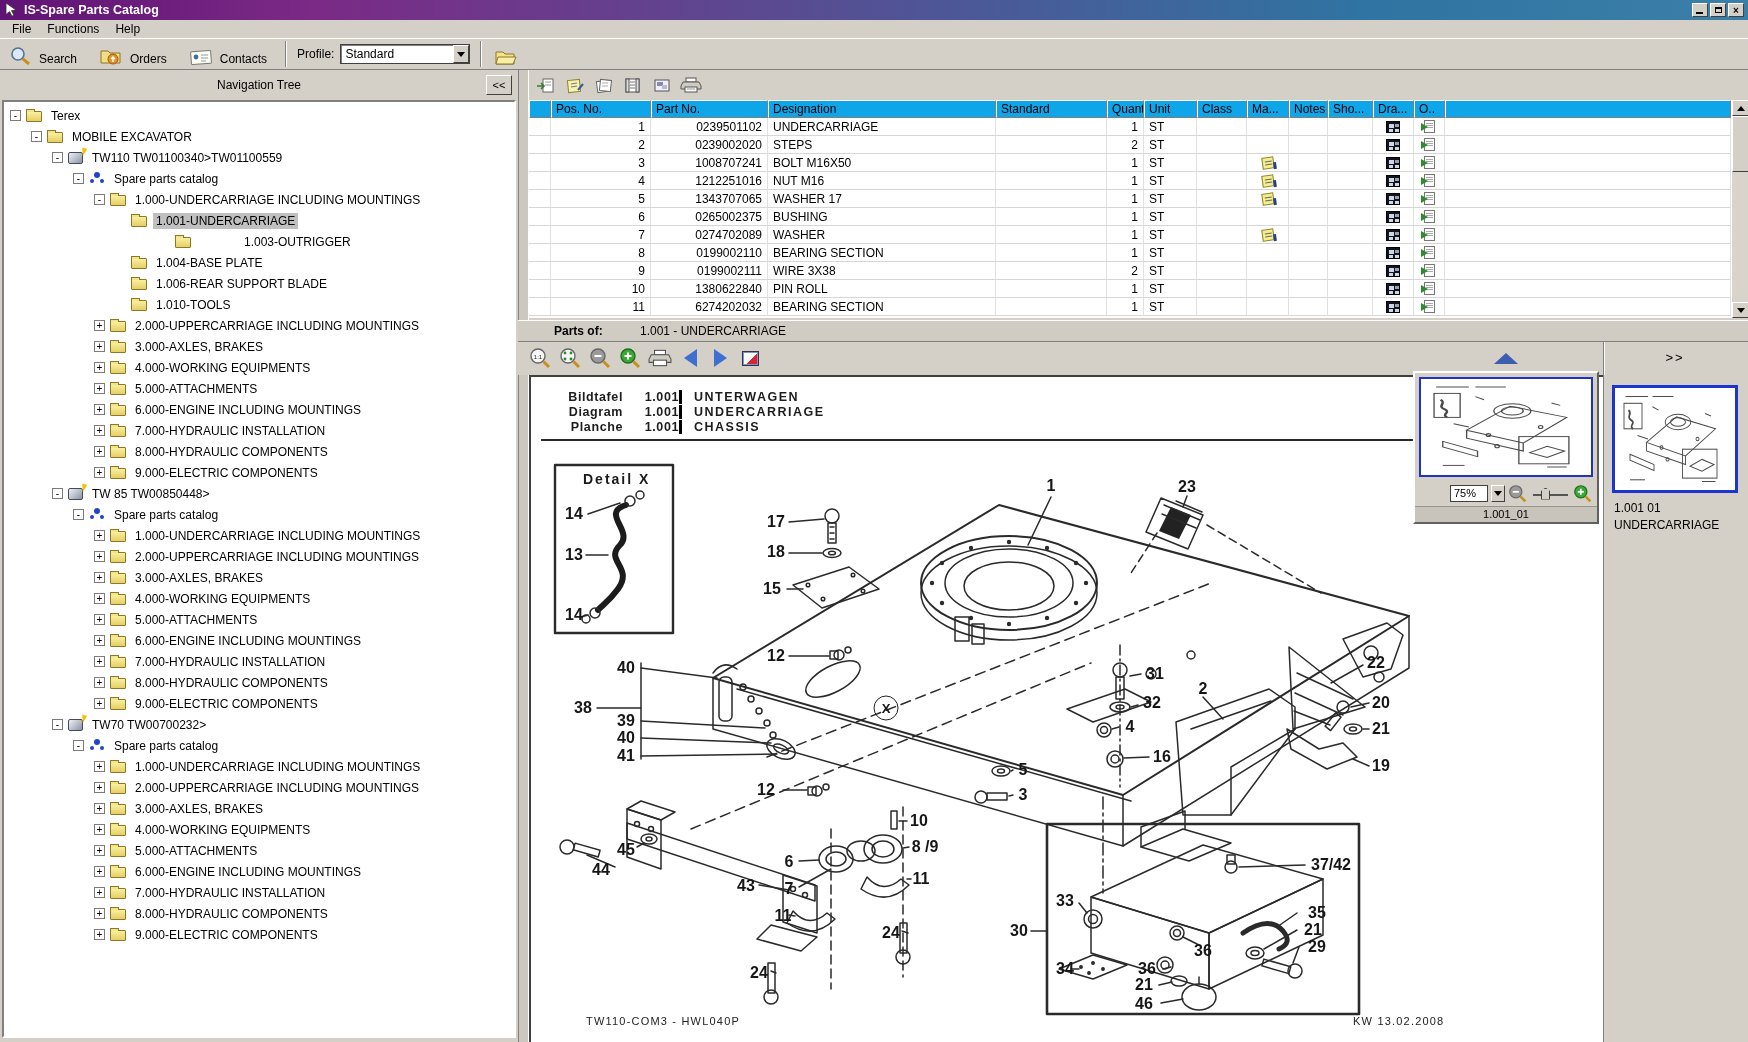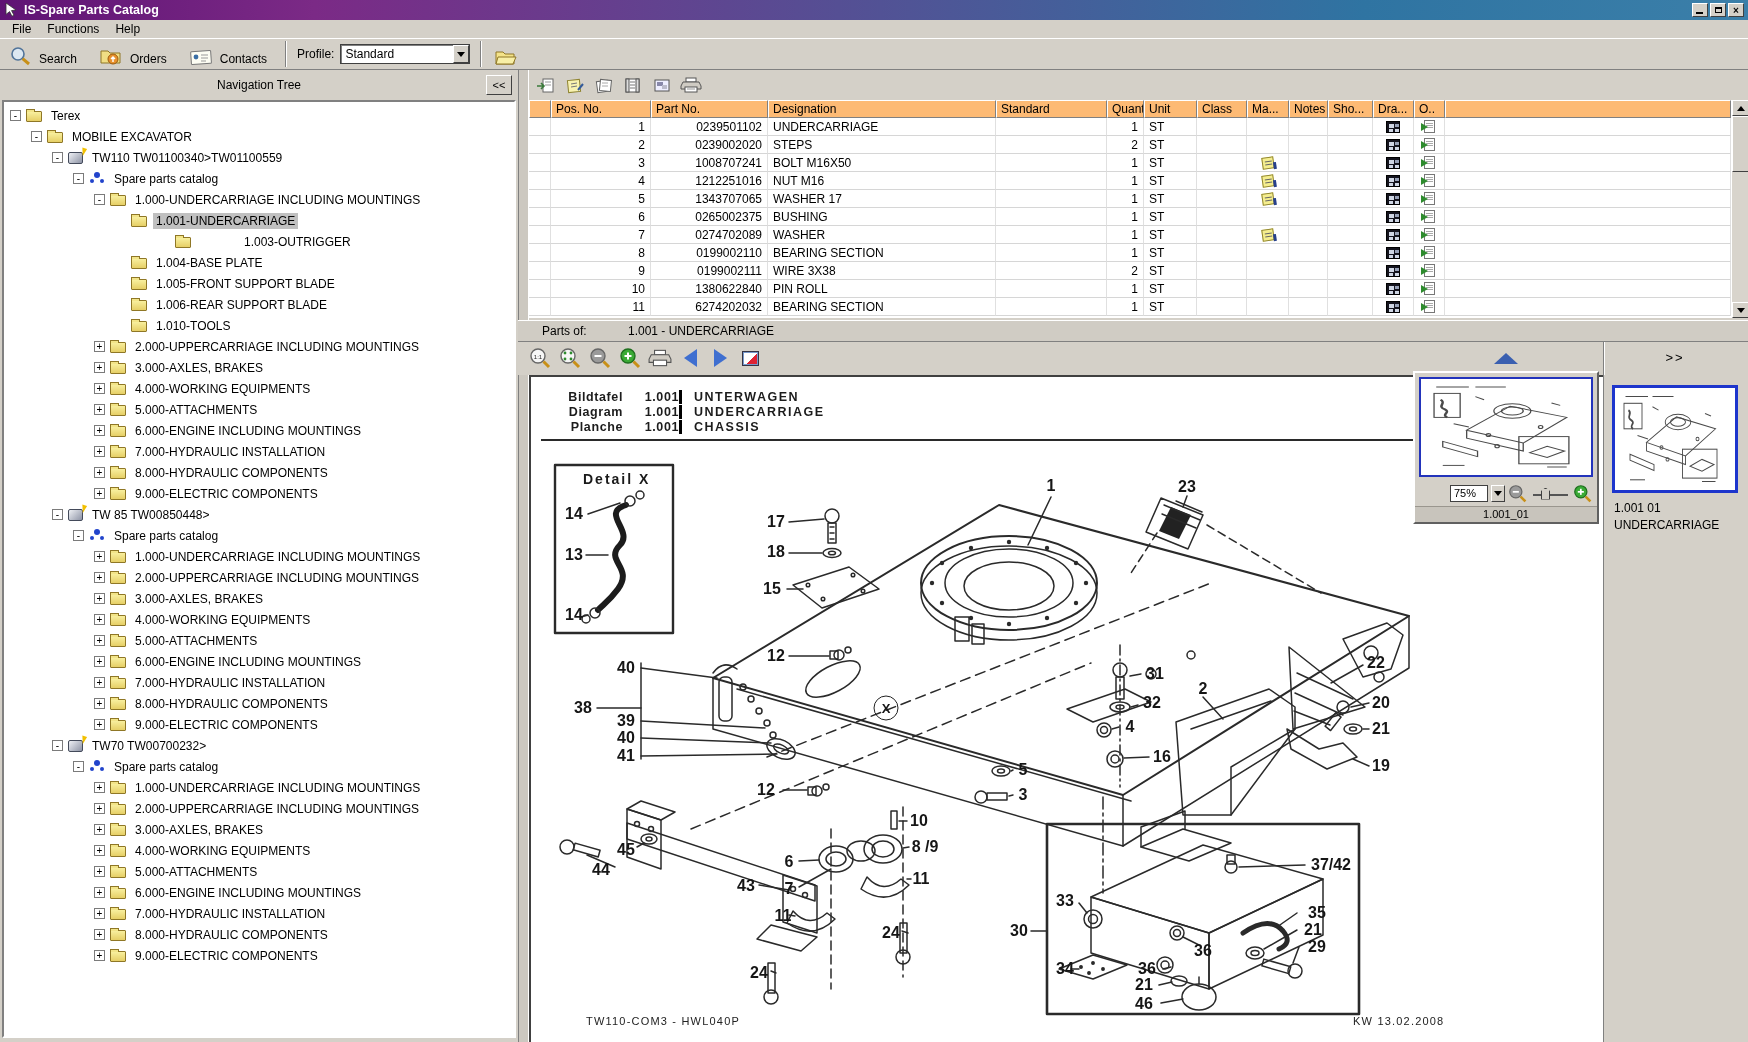--- a/index.html
+++ b/index.html
@@ -67,21 +67,21 @@
 
   .splitter { position:absolute; left:518px; top:70px; width:11px; height:972px;
     background:#ccc8c0; border-left:1px solid #808080; border-right:1px solid #fff; }
 
   
   .grid-toolbar { position:absolute; left:529px; top:70px; width:1219px; height:30px;
     display:flex; align-items:center; gap:7px; padding-left:6px; }
   .gt-ic { width:22px; height:20px; display:flex; align-items:center; justify-content:center; }
   .ptable { position:absolute; left:529px; top:100px; width:1202px; height:218px; background:#fff; overflow:hidden; }
   .grid { display:grid; grid-template-columns:22px 100px 117px 228px 111px 37px 53px 50px 42px 39px 45px 41px 31px 1fr; }
-  .th { height:18px; background:#fdba74; border-top:1px solid #fff; border-left:1px solid #fff;
+  .th { height:18px; background:#0ea5e9; border-top:1px solid #fff; border-left:1px solid #fff;
     border-right:1px solid #808080; border-bottom:1px solid #808080;
     font-size:12px; padding:1px 4px; overflow:hidden; white-space:nowrap; }
   .tr { height:18px; background:#fff; }
   .td { border-right:1px solid #e0e0e0; border-bottom:1px solid #d6d6d6; font-size:12px;
     padding:0 5px; display:flex; align-items:center; overflow:hidden; white-space:nowrap; }
   .td.num { justify-content:flex-end; }
   .td.ctr { justify-content:center; }
   .note-ic { width:12px; height:12px; background:#f5ee8e; border:1px solid #8f8430; position:relative; transform:rotate(-8deg); }
   .note-ic::before { content:''; position:absolute; left:2px; top:3px; width:7px; height:1px; background:#666; box-shadow:0 3px 0 #666; }
   .note-ic::after { content:''; position:absolute; right:-3px; bottom:-2px; width:3px; height:7px; background:#27408b; }
@@ -97,21 +97,21 @@
     border-left:1px solid #fff; }
   .sbtn { position:absolute; left:0; width:17px; height:16px; background:#d4d0c8; border:1px solid;
     border-color:#fff #404040 #404040 #fff; display:flex; align-items:center; justify-content:center; }
   .sthumb { position:absolute; left:0; top:16px; width:17px; height:56px; background:#d4d0c8;
     border:1px solid; border-color:#fff #404040 #404040 #fff; }
   .tri-up-s { width:0; height:0; border-left:4px solid transparent; border-right:4px solid transparent; border-bottom:5px solid #000; }
 
   .parts-of { position:absolute; left:518px; top:320px; width:1230px; height:22px;
     background:#d0ccc4; border-top:1px solid #fff; border-bottom:1px solid #808080;
     display:flex; align-items:center; font-size:12px; }
-  .parts-of .lbl { margin-left:24px; width:72px; }
+  .parts-of .lbl { margin-left:36px; width:72px;font-weight:bold; }
   .parts-of .val { margin-left:14px; }
 
   
   .viewer-strip { position:absolute; left:518px; top:342px; width:1230px; height:33px; background:#d4d0c8; }
   .vt-icons { position:absolute; left:10px; top:4px; display:flex; align-items:center; gap:6px; }
   .vt-ic { width:24px; height:24px; display:flex; align-items:center; justify-content:center; }
   .tri-left { width:0; height:0; border-top:9px solid transparent; border-bottom:9px solid transparent; border-right:13px solid #3f6fd0; }
   .tri-right { width:0; height:0; border-top:9px solid transparent; border-bottom:9px solid transparent; border-left:13px solid #3f6fd0; }
   .ov-ic { width:17px; height:15px; border:1px solid #334; background:linear-gradient(135deg,#fff 55%,#d23 55%); box-shadow:inset 0 0 0 1px #79c; }
   .up-btn { position:absolute; left:960px; top:5px; width:56px; height:22px; display:flex; align-items:center; justify-content:center; }
@@ -288,25 +288,20 @@
     </div>
     <div class="tree-row" style="padding-left: 111px; gap: 44px;">
       <div class="expander-sp"></div>
       <div class="ticon folder"></div>
       <div class="tlabel">1.003-OUTRIGGER</div>
     </div>
     <div class="tree-row" style="padding-left: 111px;">
       <div class="expander-sp"></div>
       <div class="ticon folder"></div>
       <div class="tlabel">1.004-BASE PLATE</div>
-    </div>
-    <div class="tree-row" style="padding-left: 111px;">
-      <div class="expander-sp"></div>
-      <div class="ticon folder"></div>
-      <div class="tlabel">1.005-FRONT SUPPORT BLADE</div>
     </div>
     <div class="tree-row" style="padding-left: 111px;">
       <div class="expander-sp"></div>
       <div class="ticon folder"></div>
       <div class="tlabel">1.006-REAR SUPPORT BLADE</div>
     </div>
     <div class="tree-row" style="padding-left: 111px;">
       <div class="expander-sp"></div>
       <div class="ticon folder"></div>
       <div class="tlabel">1.010-TOOLS</div>

